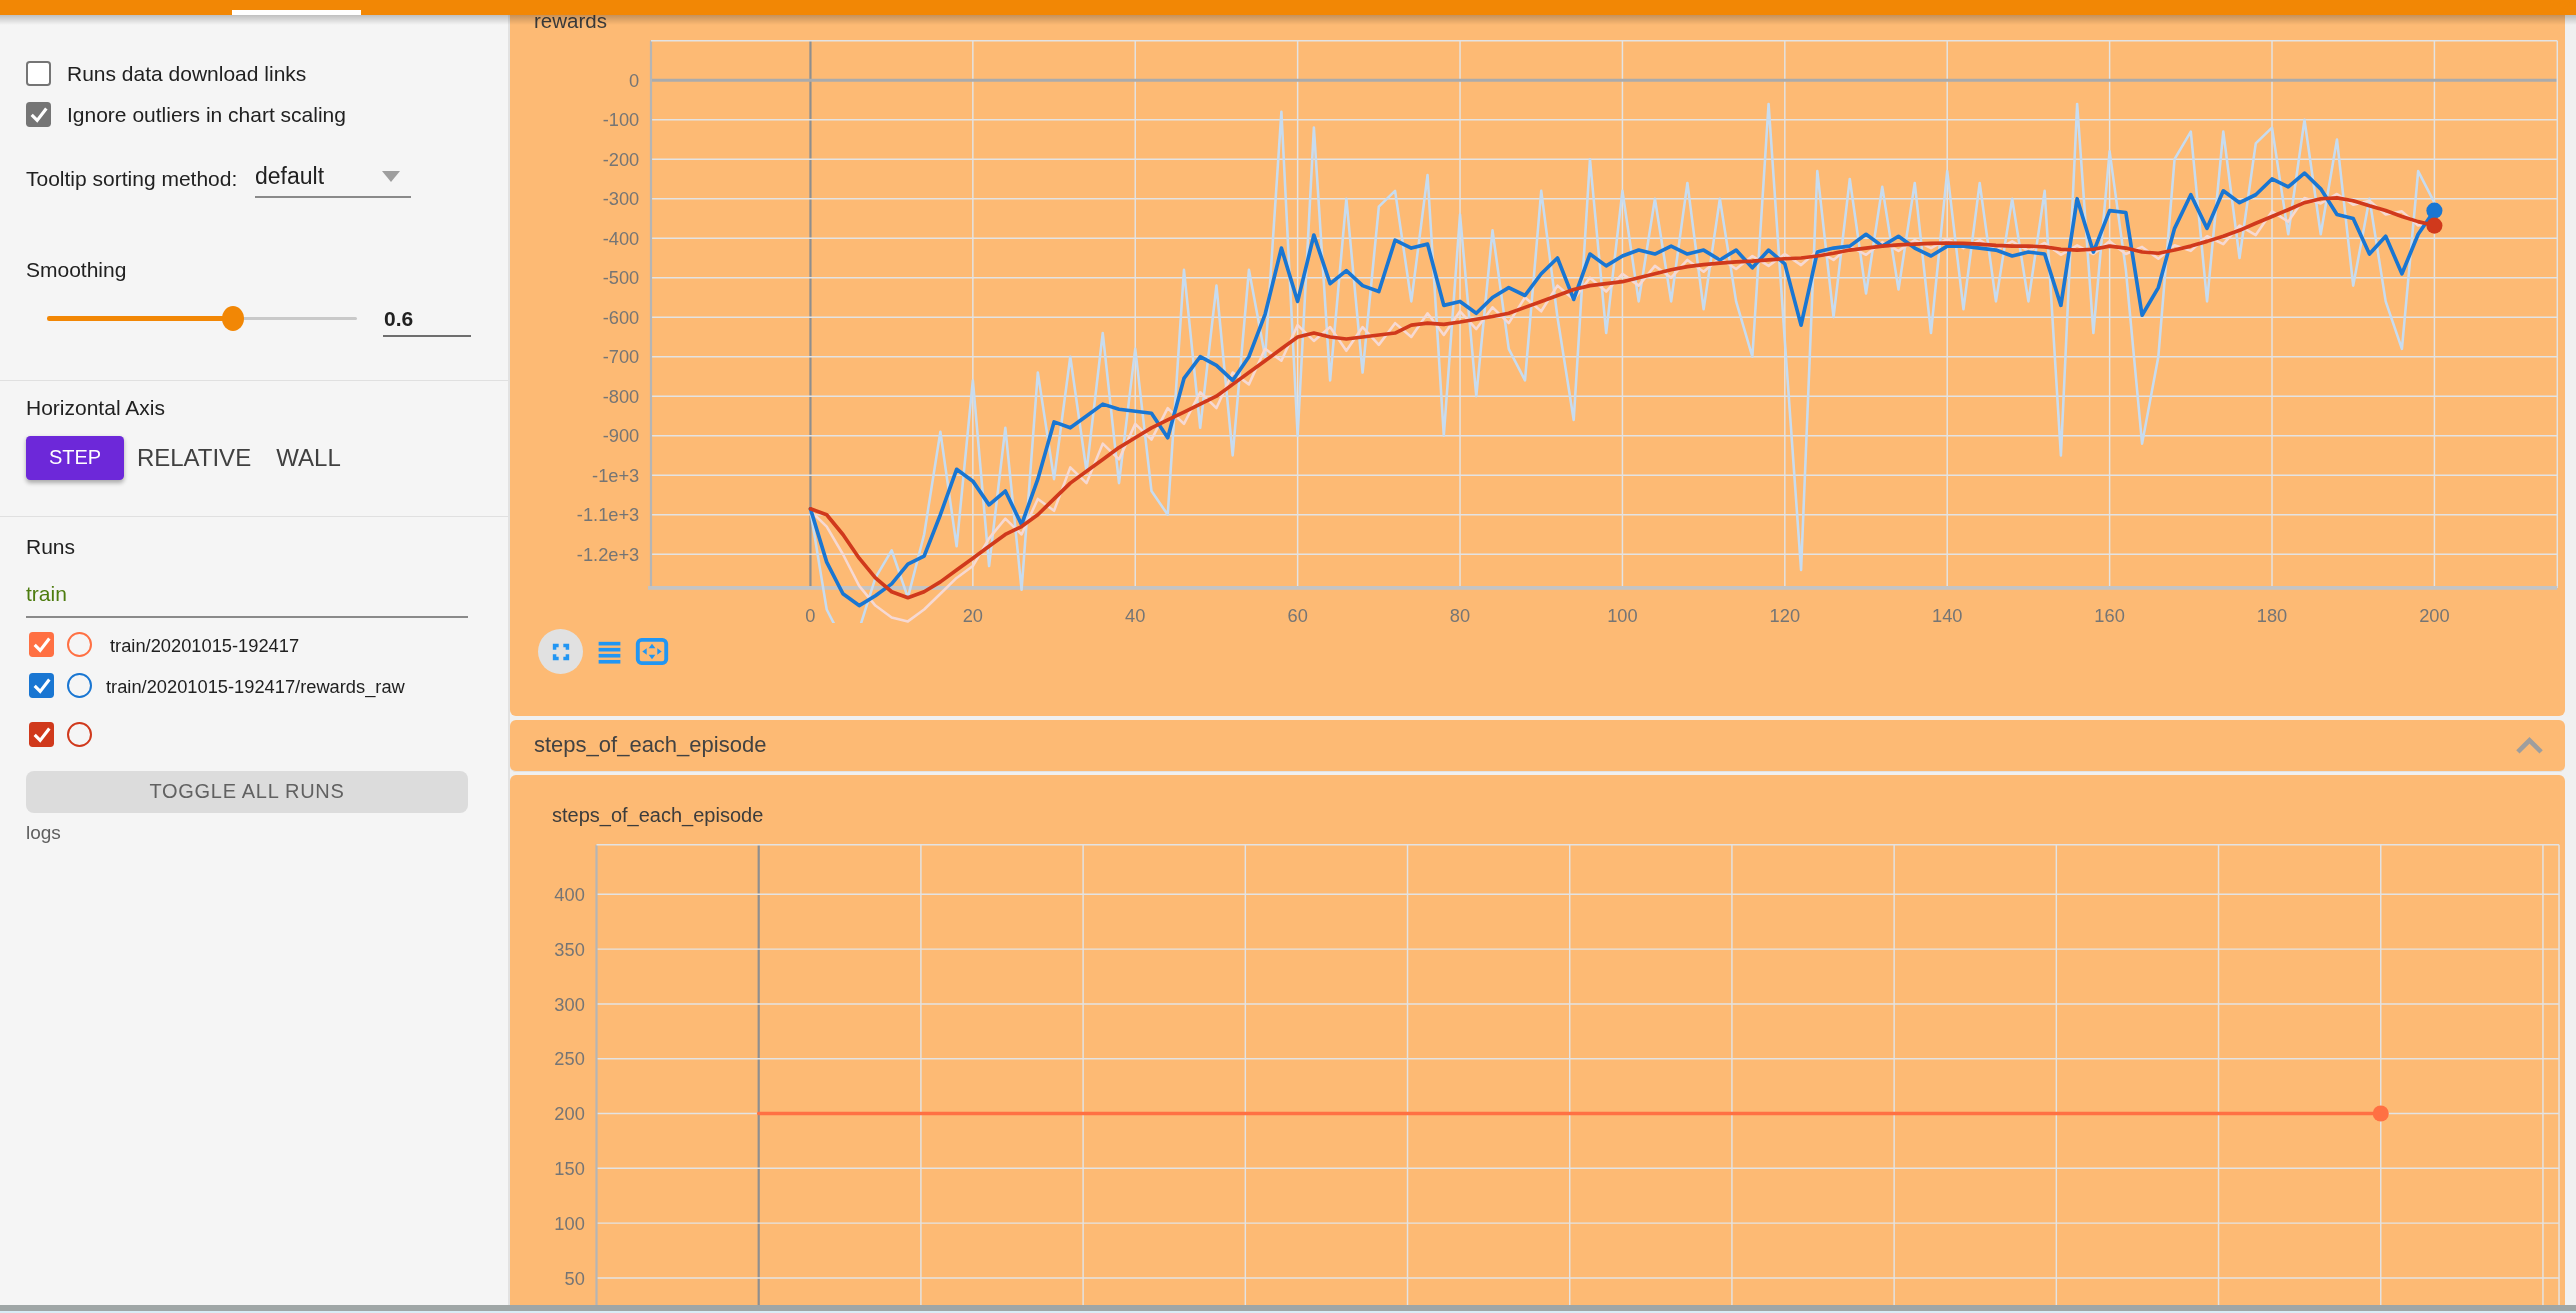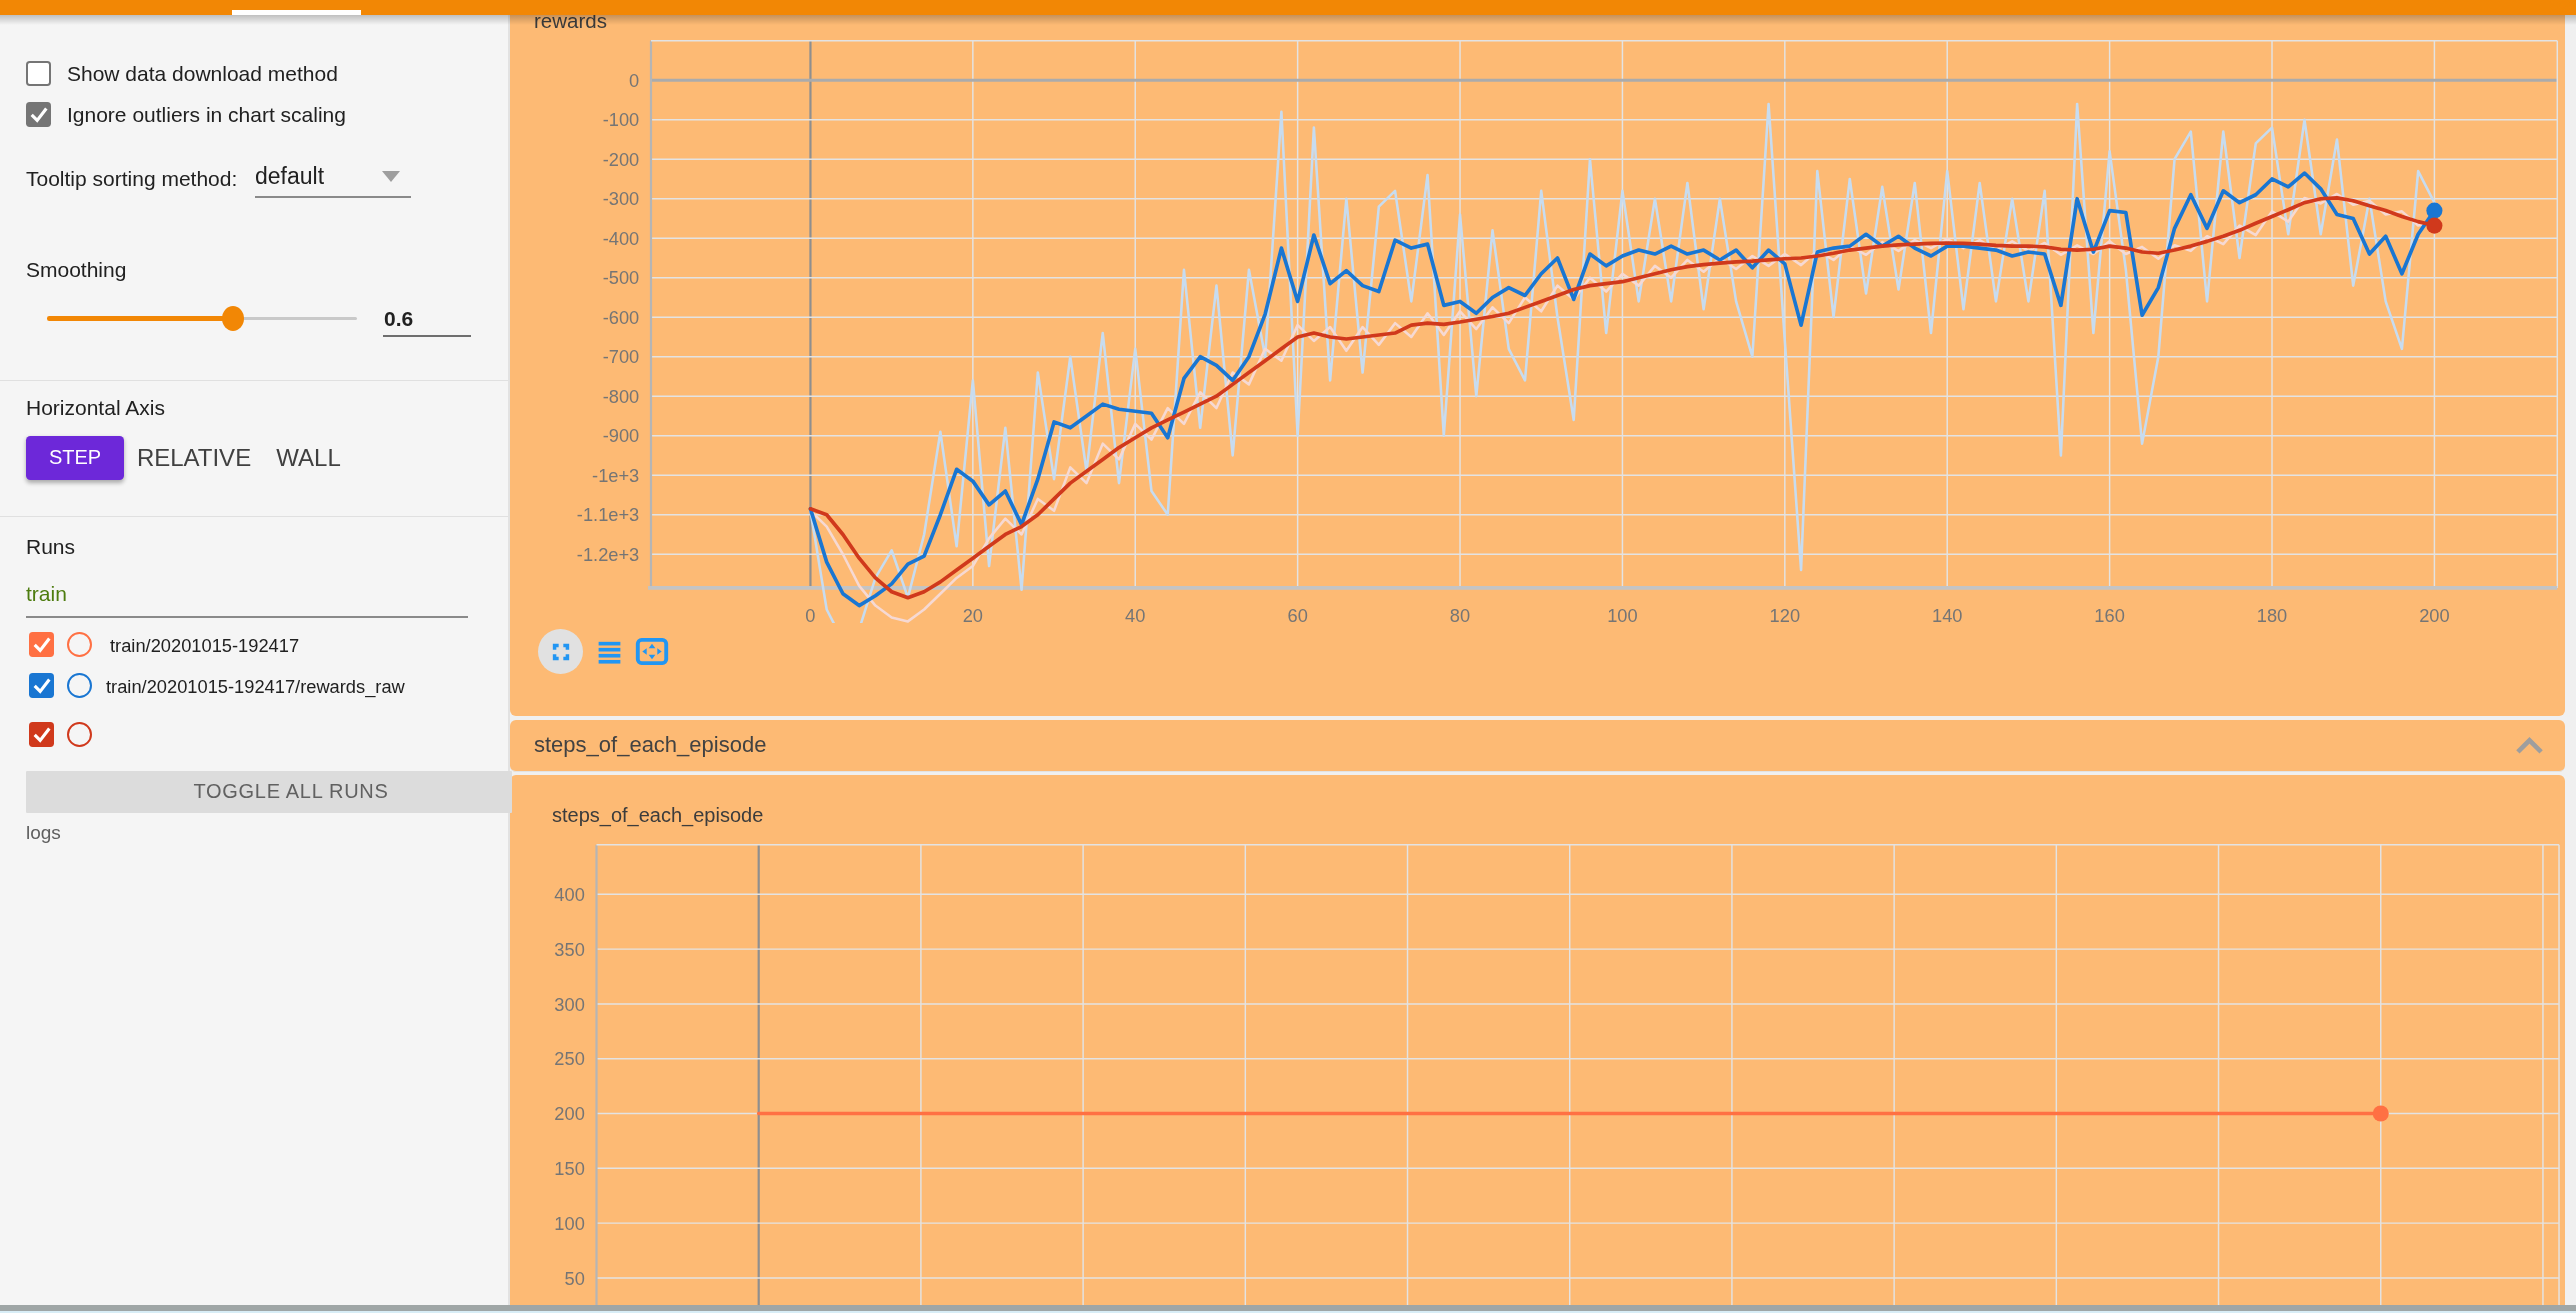--- a/index.html
+++ b/index.html
@@ -31,22 +31,22 @@
   .smooth-value{position:absolute;font-size:21px;color:#212121;font-weight:bold;}
   .value-underline{position:absolute;height:2.2px;background:#6e6e6e;}
   .axis-btn-active{position:absolute;background:#6d28d9;border-radius:4.4px;color:#ffffff;
     font-size:20px;display:flex;align-items:center;justify-content:center;
     box-shadow:0 2.2px 4.4px rgba(0,0,0,0.3);}
   .axis-btn{position:absolute;color:#404040;font-size:24px;display:flex;align-items:center;justify-content:center;}
   .run-filter{position:absolute;font-size:21px;color:#4d7c0f;background:transparent;border:none;outline:none;padding:0;}
   .filter-underline{position:absolute;height:2.2px;background:#8a8a8a;}
   .radio{position:absolute;width:25px;height:25px;border-radius:50%;box-sizing:border-box;background:transparent;}
   .run-label{position:absolute;font-size:18.3px;color:#212121;line-height:23px;}
-  .toggle-btn{position:absolute;background:#dcdcdc;border-radius:1px;color:#616161;font-size:20px;
-    display:flex;align-items:center;justify-content:center;letter-spacing:0.7px;padding-left:44px;}
+  .toggle-btn{position:absolute;background:#dcdcdc;border-radius:8px;color:#616161;font-size:20px;
+    display:flex;align-items:center;justify-content:center;letter-spacing:0.7px;}
   .logs-label{position:absolute;font-size:19px;color:#5f5f5f;}
   
   .main-bg{position:absolute;left:510px;top:14.6px;width:2066px;height:1299px;background:#f0f0f0;}
   .card{position:absolute;background:#fdba74;}
   .chart-title{position:absolute;font-size:20.5px;color:#3c3c3c;white-space:nowrap;}
   .section-title{position:absolute;font-size:22px;color:#424242;white-space:nowrap;}
   .chart-svg{position:absolute;}
   .icon-row{position:absolute;display:flex;align-items:center;}
   .icon-circle-bg{width:45px;height:45px;border-radius:50%;background:#e1e1e1;display:flex;align-items:center;justify-content:center;}
   .chev{position:absolute;}
@@ -60,21 +60,21 @@
 <div class="topbar">
   <div class="tab-underline"></div>
 </div>
 <div class="topbar-shadow"></div>
 
 <div class="main-bg"></div>
 
 <div class="sidebar">
 
   <div class="cb unchecked" style="left:26px;top:46px;"></div>
-  <div class="sb-label" style="left:67px;top:47px;">Show data download method</div>
+  <div class="sb-label" style="left:67px;top:47px;">Runs data download links</div>
 
   <div class="cb checked" style="left:26px;top:87px;background:#757575;">
     <svg width="22" height="22" viewBox="0 0 24 24">
         <polyline points="4,13 10,19 20,6" fill="none" stroke="#ffffff" stroke-width="3.4"></polyline>
       </svg>
   </div>
   <div class="sb-label" style="left:67px;top:88px;">Ignore outliers in chart scaling</div>
 
   <div class="sb-label" style="left:26px;top:152px;">Tooltip sorting method:</div>
   <div class="select-value" style="position:absolute;left:255px;top:148px;">default</div>

